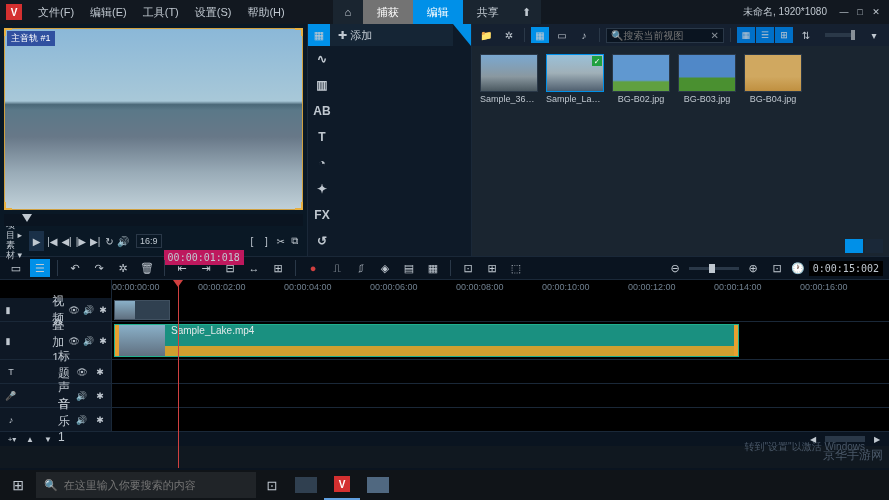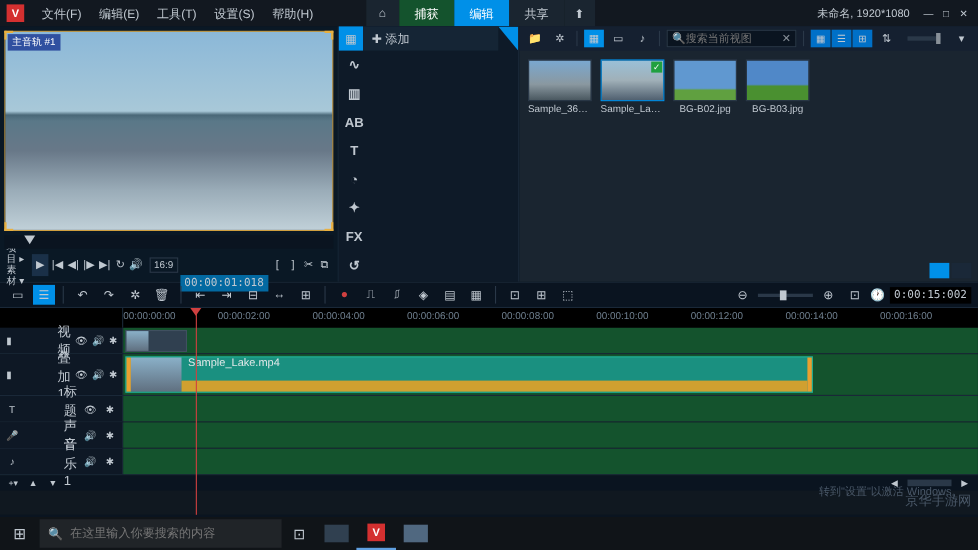--- a/index.html
+++ b/index.html
@@ -7,21 +7,21 @@
 
 
 .titlebar { height: 24px; background: #121820; display: flex; align-items: center; padding: 0 6px; }
 .logo { width: 16px; height: 16px; background: #d43030; display: flex; align-items: center; justify-content: center; font-weight: bold; font-size: 10px; color: #fff; margin-right: 8px; }
 .menu-item { padding: 0 8px; cursor: pointer; font-size: 11px; }
 .spacer { flex: 1; }
 .top-tabs { display: flex; height: 24px; margin-left: 40px; }
 .top-tab { padding: 0 14px; display: flex; align-items: center; cursor: pointer; background: #1a2530; }
 .top-tab.home { background: #1a2530; width: 30px; justify-content: center; }
 .top-tab.active { background: #0090e8; color: #fff; }
-.top-tab.bright { background: #14532d; color: #fff; }
+.top-tab.bright { background: #737373; color: #fff; }
 .proj-info { font-size: 10px; margin-right: 4px; }
 .win-ctrl { display: flex; gap: 2px; margin-left: 6px; }
 .win-btn { width: 14px; height: 14px; display: flex; align-items: center; justify-content: center; font-size: 9px; cursor: pointer; }
 
 
 .main { display: flex; height: 232px; }
 
 
 .preview-panel { width: 308px; background: #0a1825; display: flex; flex-direction: column; border-right: 1px solid #1a2838; }
 .preview-frame { position: relative; flex: 1; margin: 4px; border: 1px solid #d0a040; }
@@ -31,21 +31,21 @@
 .corner.tl { top: -1px; left: -1px; border-right: none; border-bottom: none; }
 .corner.tr { top: -1px; right: -1px; border-left: none; border-bottom: none; }
 .corner.bl { bottom: -1px; left: -1px; border-right: none; border-top: none; }
 .corner.br { bottom: -1px; right: -1px; border-left: none; border-top: none; }
 .scrub { height: 12px; background: #0a1420; margin: 0 4px; position: relative; }
 .scrub-head { position: absolute; left: 18px; top: 0; width: 0; height: 0; border-left: 5px solid transparent; border-right: 5px solid transparent; border-top: 8px solid #c0c8d0; }
 .transport { height: 30px; display: flex; align-items: center; padding: 0 6px; gap: 2px; }
 .trans-labels { font-size: 9px; line-height: 1.1; margin-right: 4px; }
 .trans-btn { width: 18px; height: 18px; display: flex; align-items: center; justify-content: center; cursor: pointer; font-size: 10px; }
 .trans-btn.play { background: #1a3048; width: 22px; height: 20px; }
-.timecode { background: #0369a1; padding: 2px 4px; font-family: monospace; font-size: 10px; margin-left: auto; margin-top: 32px; }
+.timecode { background: #be185d; padding: 2px 4px; font-family: monospace; font-size: 10px; margin-left: auto; margin-top: 32px; }
 .aspect { font-size: 9px; border: 1px solid #2a3848; padding: 1px 3px; margin-left: 4px; }
 
 
 .lib-side { width: 164px; background: #0e1a28; border-right: 1px solid #1a2838; }
 .lib-top { display: flex; height: 22px; }
 .lib-tab { width: 22px; display: flex; align-items: center; justify-content: center; cursor: pointer; }
 .lib-tab.active { background: #0090e8; }
 .add-section { flex: 1; background: #152535; display: flex; align-items: center; padding: 0 8px; cursor: pointer; }
 .add-corner { width: 18px; background: #0090e8; clip-path: polygon(0 0, 100% 0, 100% 100%); }
 .lib-tools { width: 28px; float: left; }
@@ -103,21 +103,21 @@
 .playhead { position: absolute; top: 0; bottom: 0; width: 1px; background: #d04040; z-index: 5; }
 .playhead-top { position: absolute; top: 0; left: -5px; width: 0; height: 0; border-left: 5px solid transparent; border-right: 5px solid transparent; border-top: 7px solid #d04040; }
 
 .tracks { position: relative; }
 .track { display: flex; height: 24px; border-bottom: 1px solid #1a2838; }
 .track.tall { height: 38px; }
 .track-head { width: 112px; display: flex; align-items: center; background: #0e1825; border-right: 1px solid #1a2838; padding: 0 4px; gap: 4px; }
 .th-icon { width: 14px; height: 14px; display: flex; align-items: center; justify-content: center; font-size: 9px; }
 .th-label { font-size: 12px; flex: 1; margin-left: 36px; }
 .th-ctrl { width: 14px; height: 14px; display: flex; align-items: center; justify-content: center; font-size: 9px; cursor: pointer; }
-.track-body { flex: 1; position: relative; background: #14532d; }
+.track-body { flex: 1; position: relative; background: #000000; }
 
 .clip { position: absolute; top: 2px; bottom: 2px; background: #1a9080; border: 1px solid #20b090; display: flex; align-items: center; }
 .clip-thumb { width: 46px; height: 100%; background: linear-gradient(#8ab0c8 0%, #607080 100%); }
 .clip-label { font-size: 10px; padding: 0 6px; color: #e0e8e8; }
 .clip-handle { width: 4px; height: 100%; background: #e8a030; }
 .clip-audio { height: 10px; background: #d0a030; }
 
 .vclip { position: absolute; top: 2px; height: 20px; background: #304050; border: 1px solid #405060; display: flex; }
 .vclip-th { width: 20px; background: linear-gradient(#8ab0c8, #607080); }
 
@@ -259,20 +259,24 @@
           </div>
           <div class="media-label">Sample_Lake.m...</div>
         </div>
         <div class="media-item">
           <div class="thumb th-tree"></div>
           <div class="media-label">BG-B02.jpg</div>
         </div>
         <div class="media-item">
           <div class="thumb th-green"></div>
           <div class="media-label">BG-B03.jpg</div>
+        </div>
+        <div class="media-item">
+          <div class="thumb th-desert"></div>
+          <div class="media-label">BG-B04.jpg</div>
         </div>
       </div>
     <div class="media-footer">
       <div class="mf-btn"></div>
       <div class="mf-btn" style="background:#1a2838"></div>
     </div>
   </div>
 </div>
 
 <div class="tl-toolbar">

